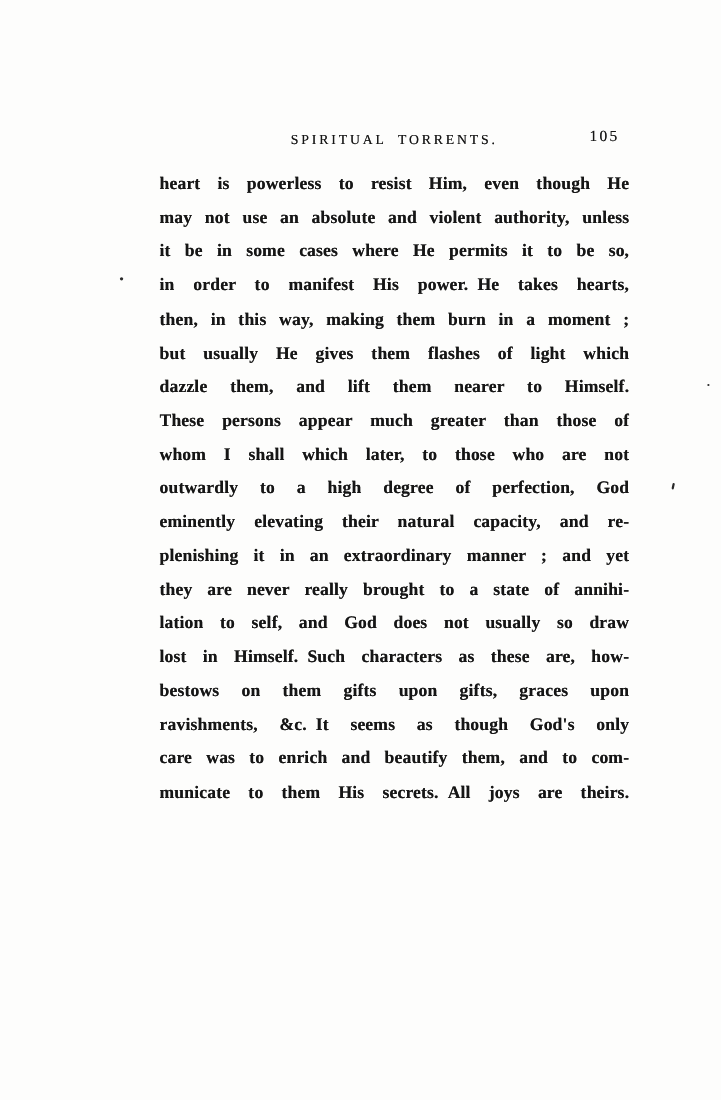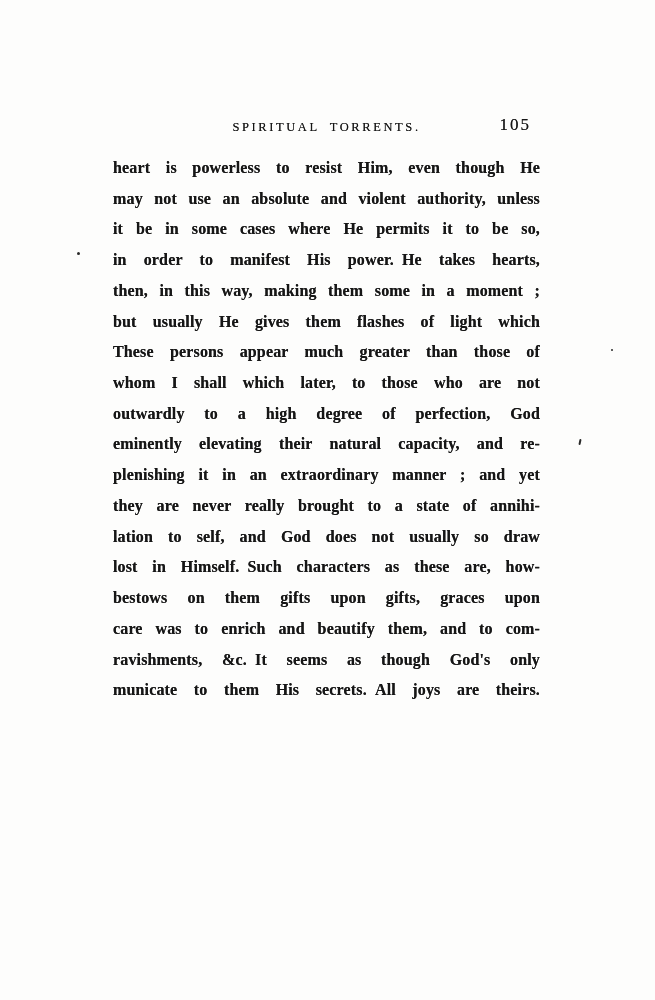--- a/index.html
+++ b/index.html
@@ -12,40 +12,41 @@
     width: 655px; height: 1000px;
     background: var(--paper);
     font-family: "Liberation Serif", "DejaVu Serif", serif;
     color: var(--ink);
     overflow: hidden;
   }
   .page {
     position: relative;
     width: 531px; height: 1000px;
     background: var(--paper);
+    margin-left: 32px;
   }
   .running-head {
     position: absolute;
     left: 113px; top: 118px;
     width: 427px; height: 18px;
     line-height: 18px;
   }
   .head-title {
     display: block;
     text-align: center;
     font-size: 12.5px;
     letter-spacing: 2.6px;
     word-spacing: 5px;
     color: var(--ink);
     text-shadow: 0 0 0.5px rgba(0,0,0,0.65);
   }
   .page-number {
     position: absolute;
     right: 9px; top: -2px;
-    font-size: 17px;
+    font-size: 14px;
     letter-spacing: 2px;
     text-shadow: 0 0 0.5px rgba(0,0,0,0.65);
   }
   .body-text {
     position: absolute;
     left: 113px; top: 153px;
     width: 427px;
   }
   .line {
     height: 30.72px;
@@ -76,32 +77,33 @@
   <div class="running-head">
     <span class="head-title">SPIRITUAL TORRENTS.</span>
     <span class="page-number">105</span>
   </div>
 
   <div class="body-text">
       <div class="line">heart is powerless to resist Him, even though He</div>
       <div class="line">may not use an absolute and violent authority, unless</div>
       <div class="line">it be in some cases where He permits it to be so,</div>
       <div class="line">in order to manifest His power. He takes hearts,</div>
-      <div class="line">then, in this way, making them some in a moment ;</div>
+      <div class="line">then, in this way, making them burn in a moment ;</div>
       <div class="line">but usually He gives them flashes of light which</div>
+      <div class="line">dazzle them, and lift them nearer to Himself.</div>
       <div class="line">These persons appear much greater than those of</div>
       <div class="line">whom I shall which later, to those who are not</div>
       <div class="line">outwardly to a high degree of perfection, God</div>
       <div class="line">eminently elevating their natural capacity, and re-</div>
       <div class="line">plenishing it in an extraordinary manner ; and yet</div>
       <div class="line">they are never really brought to a state of annihi-</div>
       <div class="line">lation to self, and God does not usually so draw</div>
       <div class="line">lost in Himself. Such characters as these are, how-</div>
       <div class="line">bestows on them gifts upon gifts, graces upon</div>
+      <div class="line">ravishments, &amp;c. It seems as though God's only</div>
       <div class="line">care was to enrich and beautify them, and to com-</div>
-      <div class="line">ravishments, &amp;c. It seems as though God's only</div>
       <div class="line">municate to them His secrets. All joys are theirs.</div>
     </div>
 
   <span class="speck dot-left"></span>
   <span class="speck dot-right"></span>
   <span class="speck tick-right"></span>
 </div>
 
 </body></html>

